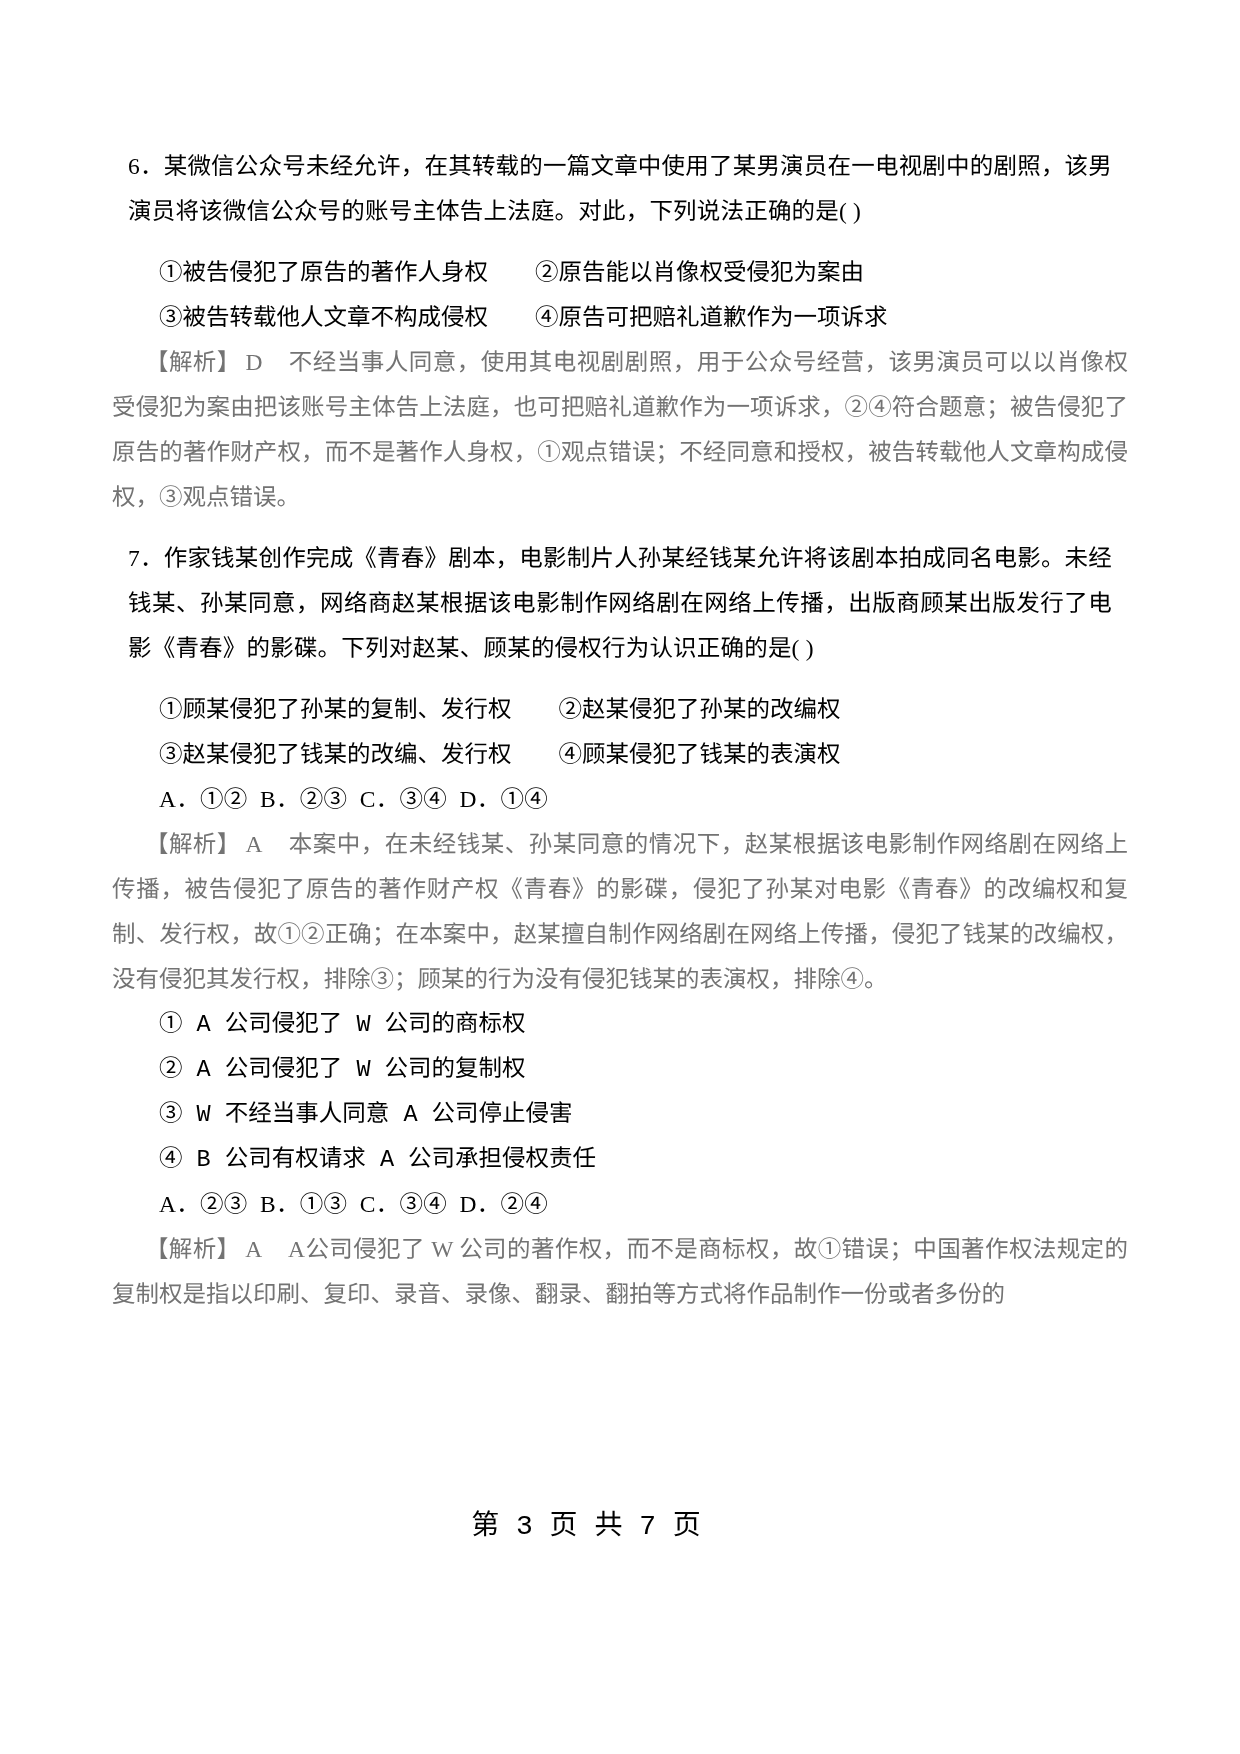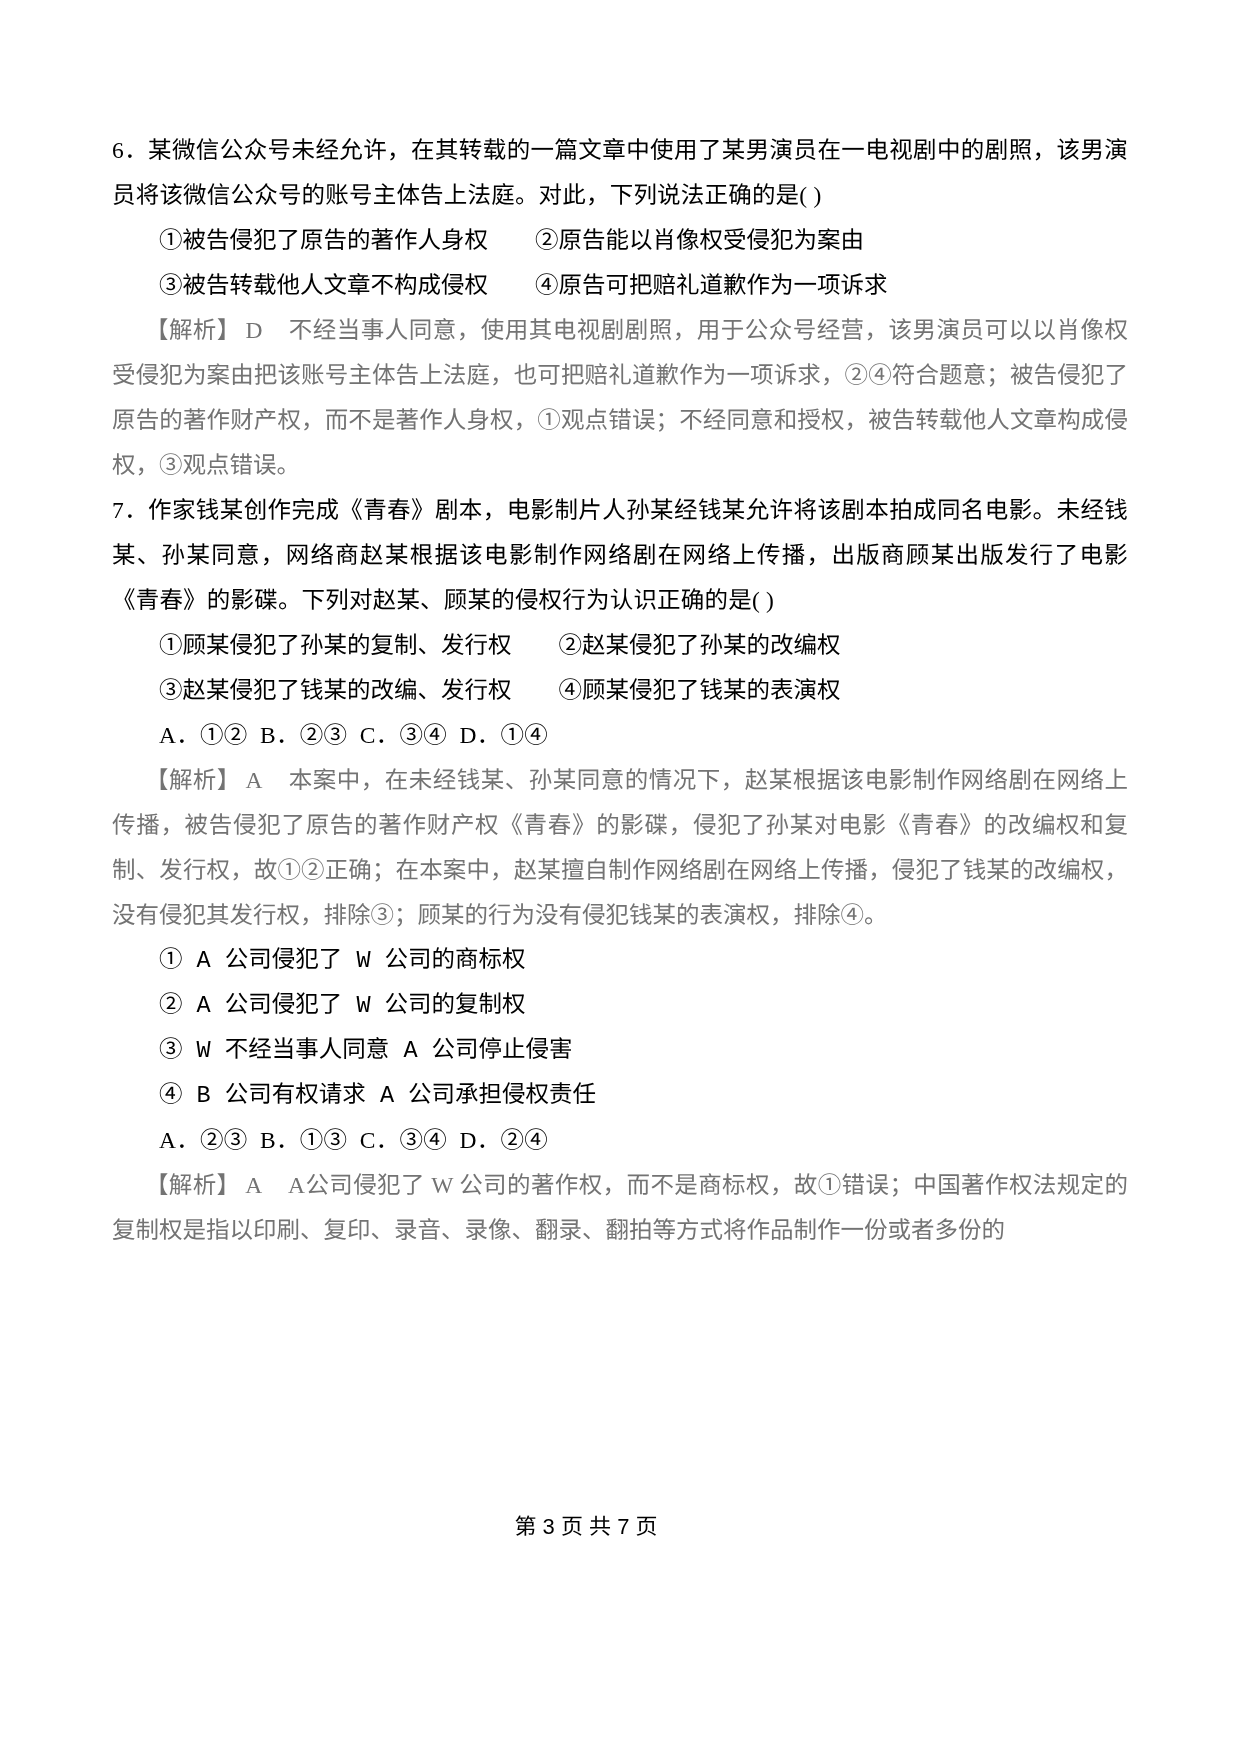--- a/index.html
+++ b/index.html
@@ -26,21 +26,21 @@
   .content {
     width: 1016px;
   }
   
   .para {
     font-size: 23.5px;
     line-height: 45px;
     letter-spacing: 0.2px;
     text-align: justify;
     text-justify: inter-character;
-    margin: 0;
+    margin: 16px;
     white-space: normal;
   }
   .q-stem {
     color: #000000;
   }
   
   .opt-row {
     font-size: 23.5px;
     line-height: 45px;
     margin: 0;
@@ -82,24 +82,24 @@
     white-space: pre;
     font-family: Liberation Mono, monospace;
   }
   
   .footer {
     position: absolute;
     left: 0;
     bottom: 212px;
     width: 1172px;
     text-align: center;
-    font-size: 22px;
+    font-size: 28px;
     line-height: 30px;
     color: #000000;
-    font-family: Liberation Sans, sans-serif;
+    font-family: Liberation Mono, monospace;
   }
 </style>
 </head>
 <body>
 
 <div class="page">
   <div class="content">
 
     <div>
       <p class="para q-stem">6．某微信公众号未经允许，在其转载的一篇文章中使用了某男演员在一电视剧中的剧照，该男演员将该微信公众号的账号主体告上法庭。对此，下列说法正确的是(        )</p>

